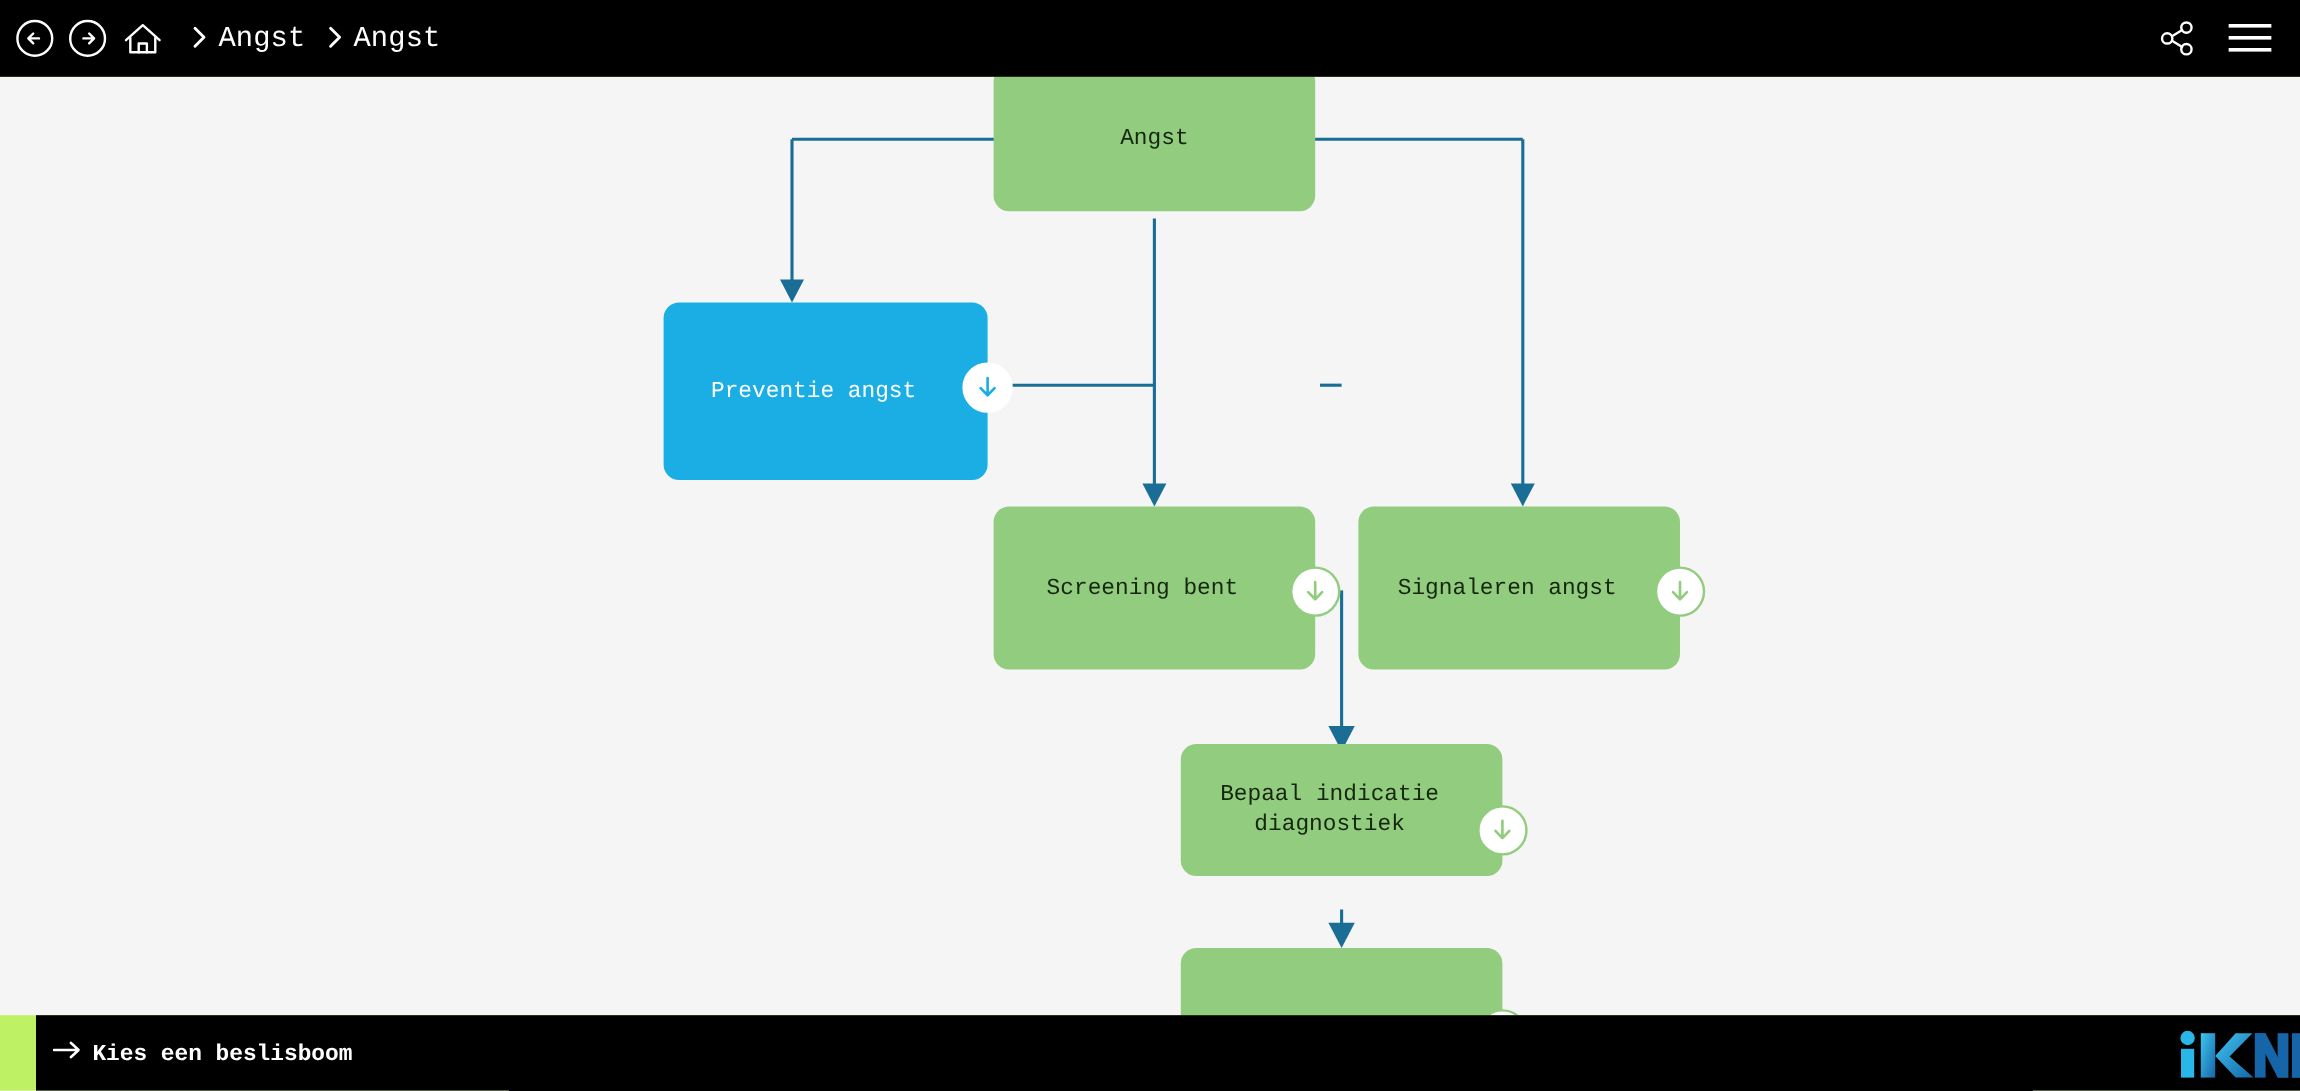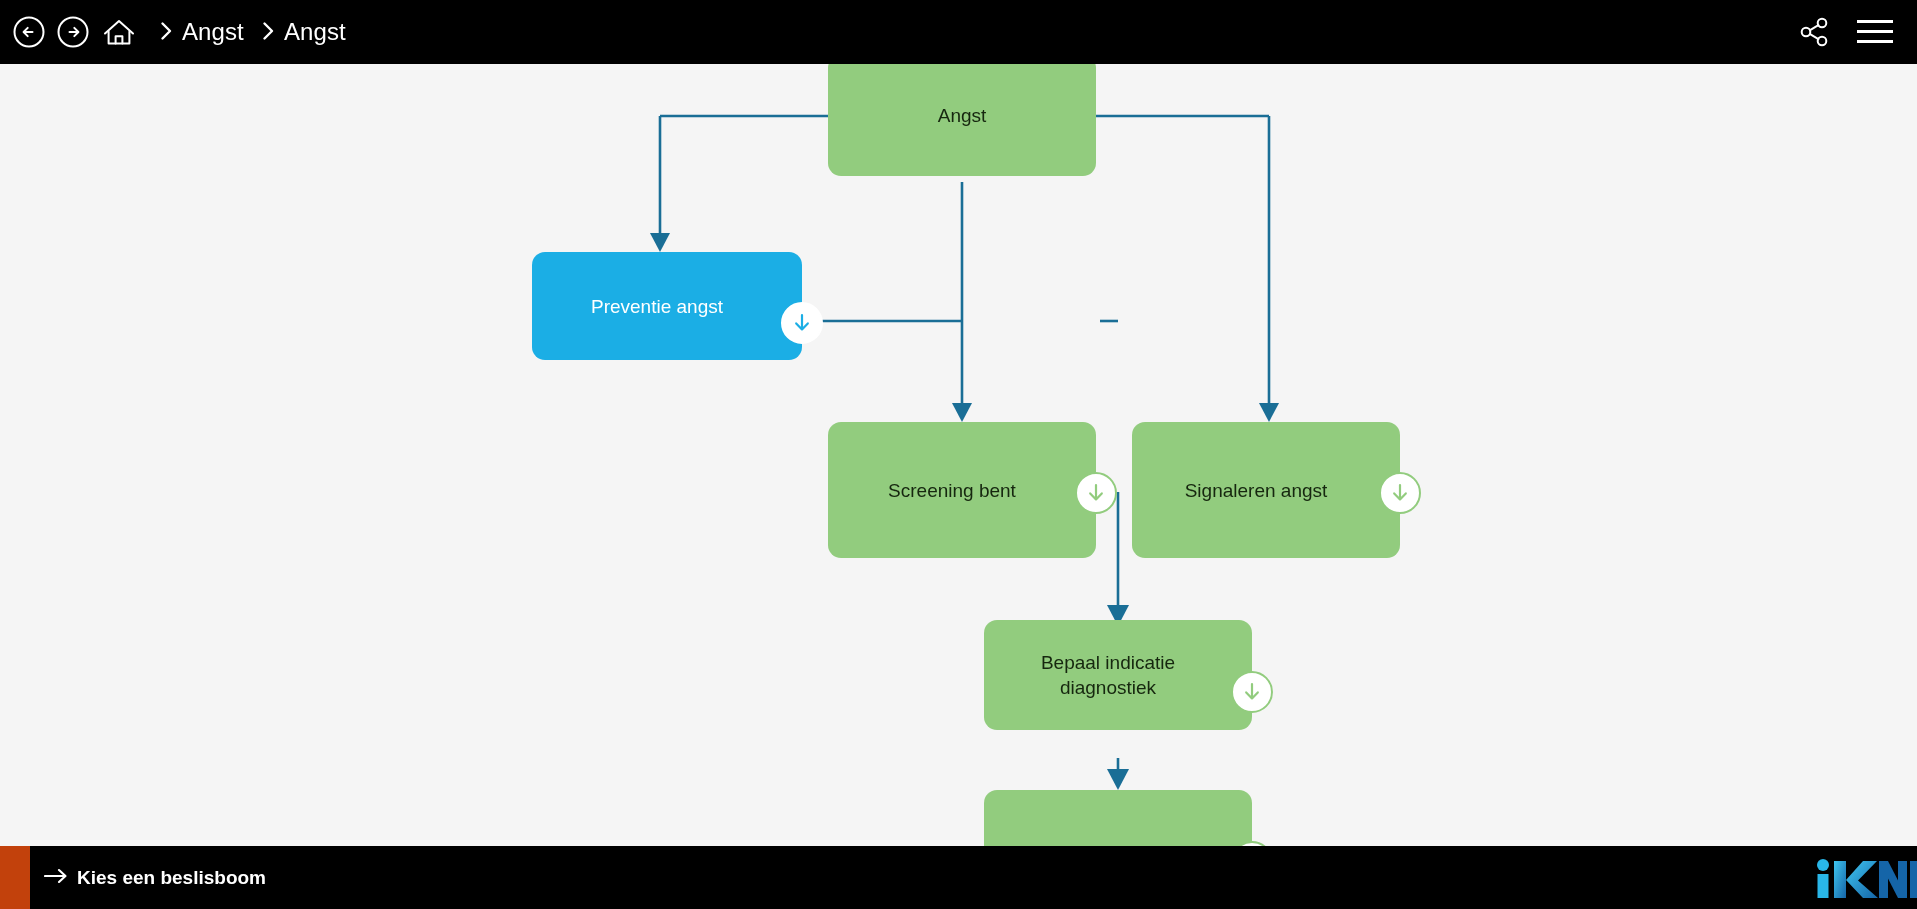--- a/index.html
+++ b/index.html
@@ -6,21 +6,21 @@
   * { box-sizing: border-box; }
   html, body {
     margin: 0; padding: 0;
     width: 1917px; height: 909px;
     overflow: hidden;
     background: #f5f5f5;
     font-family: "Liberation Sans", sans-serif;
   }
 
   
-  #app { position: relative; width: 1917px; height: 909px; background: #c2410c; }
+  #app { position: relative; width: 1917px; height: 909px; background: #bef264; font-family: Liberation Mono, monospace; }
 
   #header {
     position: absolute; left: 0; top: 0;
     width: 1917px; height: 64px;
     background: #000000;
     display: flex; align-items: center;
     z-index: 50;
   }
   #nav-icons { display: flex; align-items: center; gap: 10px; padding-left: 12px; }
   .nav-ico { width: 34px; height: 34px; display: block; cursor: pointer; }
@@ -211,21 +211,21 @@
         <polygon points="1269,422 1259,403 1279,403"></polygon>
         <polygon points="1118,626 1107,605 1129,605"></polygon>
         <polygon points="1118,790 1107,769 1129,769"></polygon>
       </g>
     </svg>
 
     <div class="node green" style="left:828px; top:-9px; width:268px; height:121px;">
       <span class="node-label" style="padding:0 14px;">Angst</span>
     </div>
 
-    <div class="node blue" style="left:532px; top:188px; width:270px; height:108px;">
+    <div class="node blue" style="left:553px; top:188px; width:270px; height:148px;">
       <span class="node-label">Preventie angst</span>
       <span class="badge blue-b" style="right:-21px; top:50px;">
         <svg width="24" height="24" viewBox="0 0 24 24">
           <path d="M12 4 V18 M6.2 12.4 L12 18.4 L17.8 12.4" fill="none" stroke="#1baee5" stroke-width="2.2" stroke-linecap="round" stroke-linejoin="round"></path>
         </svg>
       </span>
     </div>
 
     <div class="node green" style="left:828px; top:358px; width:268px; height:136px;">
       <span class="node-label">Screening bent</span>

